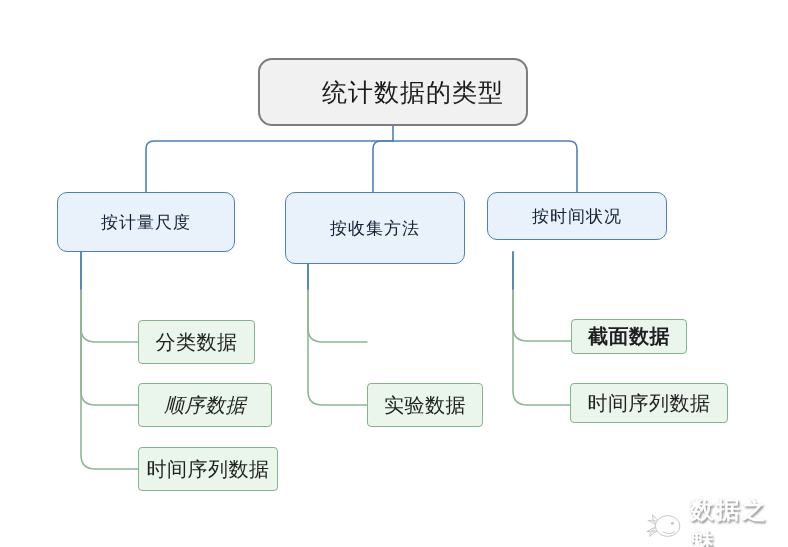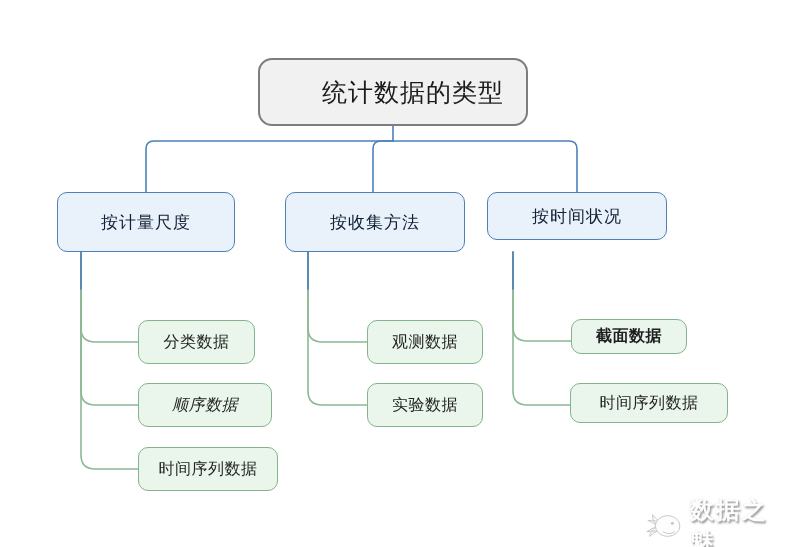--- a/index.html
+++ b/index.html
@@ -17,22 +17,22 @@
   }
   .node.root{
     background:#f1f1f1;border:2px solid #7d7d7d;border-radius:14px;
     font-size:25px;color:#1c1c1c;letter-spacing:1px;padding-left:40px;
   }
   .node.lvl2{
     background:#e9f1fa;border:1.5px solid #4c80b9;border-radius:10px;
     font-size:17px;color:#102035;letter-spacing:1px;
   }
   .node.lvl3{
-    background:#eaf5ec;border:1.5px solid #84b48b;border-radius:10px;
-    font-size:16px;color:#1f1f1f;letter-spacing:0.5px;
+    background:#eaf5ec;border:1.5px solid #84b48b;border-radius:4px;
+    font-size:20px;color:#1f1f1f;letter-spacing:0.5px;
   }
   .watermark{
     position:absolute;left:644px;top:494px;display:flex;align-items:center;
     user-select:none;
   }
   .watermark .wm-text{
     font-size:24px;font-weight:bold;color:#fdfdfd;margin-left:6px;
     text-shadow:1.5px 1.5px 2px rgba(130,130,130,0.8),
                 -0.5px -0.5px 1px rgba(215,215,215,0.5);
     letter-spacing:2px;
@@ -73,28 +73,27 @@
         <path d="M81 252 L81 289"></path>
         <path d="M308 252 L308 289"></path>
         <path d="M513 252 L513 289"></path>
       </g>
     </g>
   </svg>
 
   <div class="node root" style="left:258px;top:58px;width:270px;height:68px;">统计数据的类型</div>
 
   <div class="node lvl2" style="left:57px;top:192px;width:178px;height:60px;">按计量尺度</div>
-  <div class="node lvl2" style="left:285px;top:192px;width:180px;height:60px;">按收集方法</div>
+  <div class="node lvl2" style="left:285px;top:192px;width:180px;height:72px;">按收集方法</div>
   <div class="node lvl2" style="left:487px;top:192px;width:180px;height:48px;">按时间状况</div>
 
   <div class="node lvl3" style="left:138px;top:320px;width:117px;height:44px;">分类数据</div>
   <div class="node lvl3" style="left:138px;top:383px;width:134px;height:44px;font-style:italic;">顺序数据</div>
   <div class="node lvl3" style="left:138px;top:447px;width:140px;height:44px;">时间序列数据</div>
 
-  <div class="node lvl3" style="left:367px;top:320px;width:116px;height:44px;">观测数据</div>
   <div class="node lvl3" style="left:367px;top:383px;width:116px;height:44px;">实验数据</div>
 
   <div class="node lvl3" style="left:571px;top:319px;width:116px;height:35px;font-weight:bold;">截面数据</div>
   <div class="node lvl3" style="left:570px;top:383px;width:158px;height:40px;">时间序列数据</div>
 
   <div class="watermark">
     <svg width="42" height="40" viewBox="0 0 42 40">
       <g fill="#fdfdfd" stroke="#c6c6c6" stroke-width="1">
         <path d="M4 14 Q10 17 13 19 Q8 13 9 8 Q13 13 16 15 Z"></path>
         <path d="M3 26 Q9 22 13 21 Q6 26 6 31 Q10 27 15 25 Z"></path>

